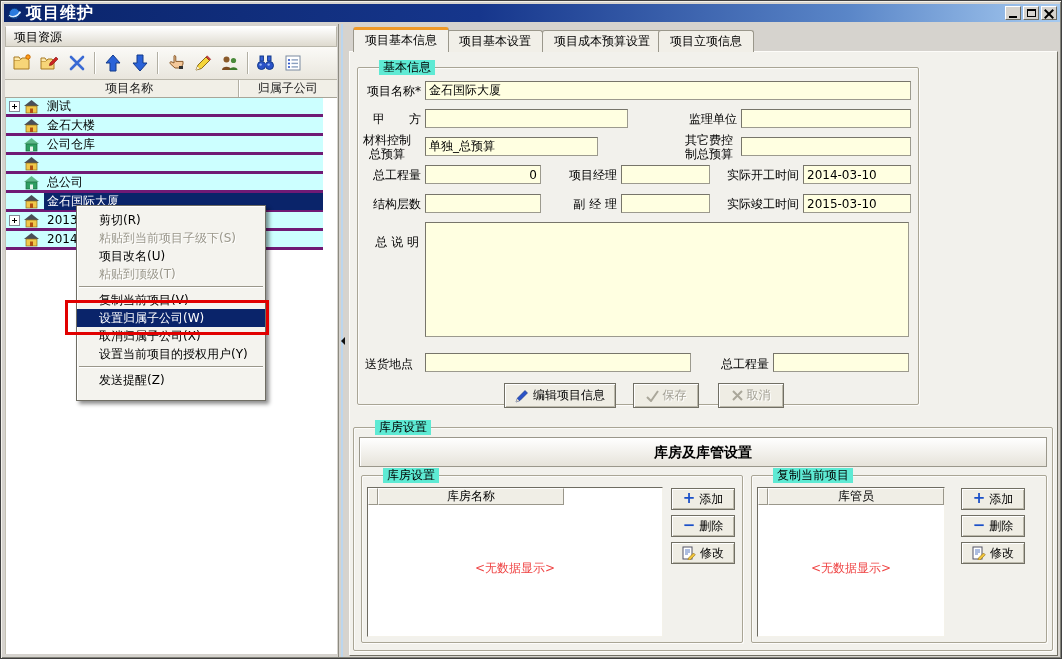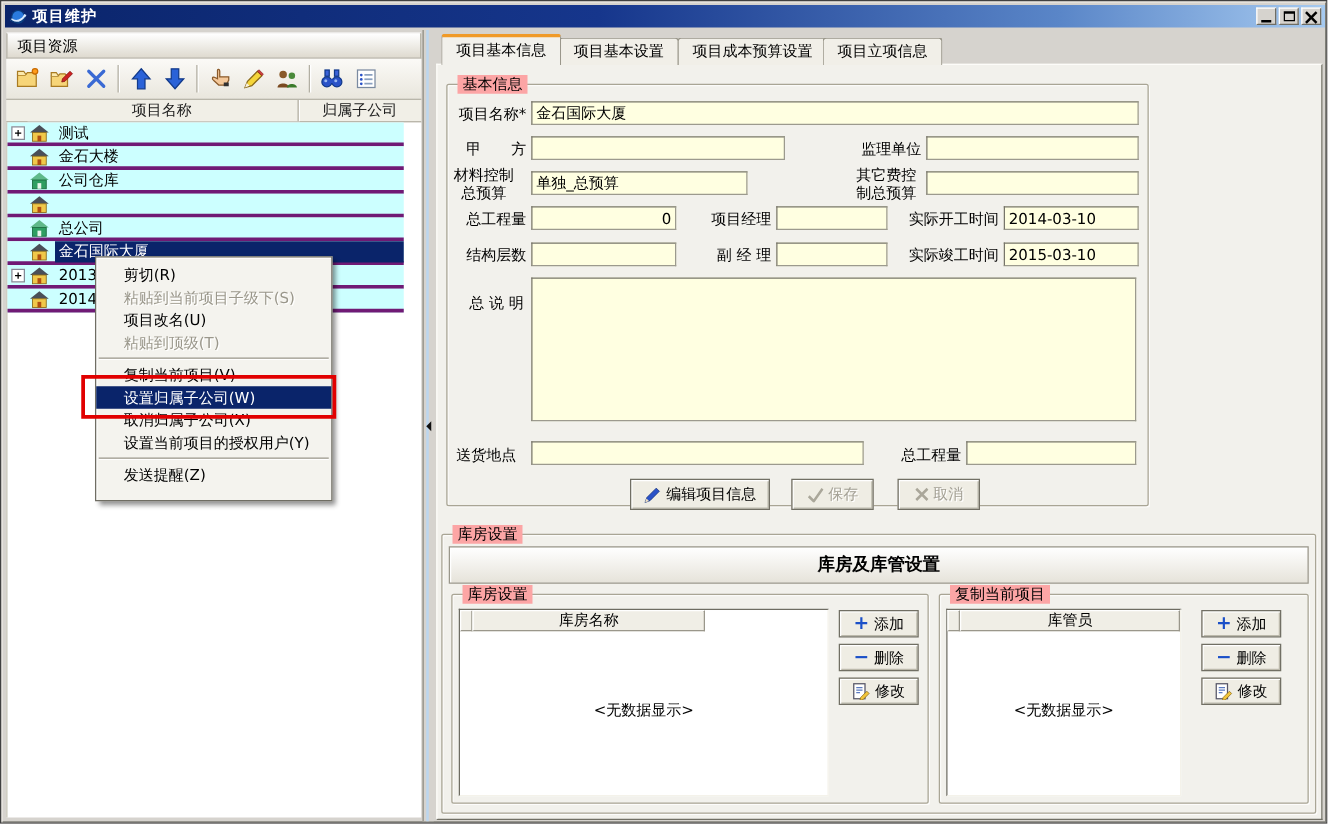--- a/index.html
+++ b/index.html
@@ -6,21 +6,21 @@
   html,body { background:#ffffff; }
   body { font-family:"DejaVu Sans","Liberation Sans",sans-serif; font-size:12px; color:#000; }
   .window { position:relative; width:1062px; height:659px; background:#d6d3ce; overflow:hidden;
             border:1px solid #404040; box-shadow:inset 1px 1px 0 #f4f2ec, inset -1px -1px 0 #808078; }
   .abs { position:absolute; }
 
   
   .titlebar { left:3px; top:3px; width:1056px; height:18px;
               background:linear-gradient(90deg,#0a246a 0%,#16368c 45%,#5a86c8 80%,#a6caf0 100%);
               display:flex; align-items:center; padding:0 3px; }
-  .titlebar .ttl { color:#fff; font-weight:bold; font-size:12px; margin-left:4px; letter-spacing:1px; }
+  .titlebar .ttl { color:#fff; font-weight:bold; font-size:16px; margin-left:4px; letter-spacing:1px; }
   .winbtn { width:16px; height:14px; background:#d6d3ce; border:1px solid;
             border-color:#fff #6f6d63 #6f6d63 #fff; margin-left:2px;
             display:flex; align-items:center; justify-content:center; }
   .winbtns { margin-left:auto; display:flex; }
   .g-min { width:8px; height:2px; background:#000; margin-top:8px; }
   .g-max { width:9px; height:8px; border:1px solid #000; border-top-width:2px; }
   .g-close { position:relative; width:10px; height:9px; }
   .g-close::before,.g-close::after{ content:""; position:absolute; left:-1px; top:4px; width:12px; height:2px; background:#000; }
   .g-close::before{ transform:rotate(45deg);} .g-close::after{ transform:rotate(-45deg);}
 
@@ -69,21 +69,21 @@
   
   .tabpage { left:348px; top:50px; width:709px; height:605px; background:#f2f1ec;
              border:1px solid; border-color:#fdfcf9 #716f64 #716f64 #fdfcf9; }
   .tab { position:absolute; top:29px; height:22px; line-height:20px; padding:0 11px; background:#f1efe8;
          border:1px solid #9a978b; border-bottom:none; border-radius:3px 3px 0 0; z-index:3; }
   .tab.active { top:26px; height:25px; background:#f2f1ec; border-top:3px solid #f09a28; line-height:21px; z-index:6; }
 
   
   .gbox { position:absolute; border:1px solid #a9a595; border-radius:2px;
           box-shadow:inset 1px 1px 0 rgba(255,255,255,.7), 1px 1px 0 rgba(255,255,255,.8); }
-  .legend { position:absolute; top:-8px; left:8px; background:#fca5a5; padding:0 4px; line-height:15px; }
+  .legend { position:absolute; top:-8px; left:21px; background:#5eead4; padding:0 4px; line-height:15px; }
   .flabel { position:absolute; height:19px; line-height:19px; text-align:right; white-space:pre-line; }
   .flabel.two { height:28px; line-height:14px; text-align:center; }
   .fld { position:absolute; height:19px; background:#ffffe1; border:1px solid #9c9a8e;
          border-top-color:#77756a; border-left-color:#77756a; font:12px "DejaVu Sans","Liberation Sans",sans-serif;
          padding:0 3px; width:100%; }
   textarea.fld { resize:none; padding:2px 3px; }
   .num { text-align:right; }
 
   
   .btn3d { position:absolute; background:#efede4; border:1px solid #716f64;
@@ -91,21 +91,21 @@
            display:flex; align-items:center; justify-content:center; gap:4px; font-size:12px; cursor:default; }
   .btn3d.disabled { color:#a3a095; text-shadow:1px 1px 0 #fff; }
   .plus-ic::before { content:"+"; color:#1b50c8; font-weight:bold; font-size:15px; line-height:12px; }
   .minus-ic::before { content:"−"; color:#1b50c8; font-weight:bold; font-size:15px; line-height:12px; }
 
   
   .wlist { position:absolute; background:#fff; border:1px solid; border-color:#6e6c62 #f4f2ea #f4f2ea #6e6c62; }
   .wl-head { display:flex; height:17px; }
   .wl-c0 { width:10px; background:#f0eee6; border:1px solid; border-color:#fff #9a978b #9a978b #fff; }
   .wl-c1 { background:#f0eee6; border:1px solid; border-color:#fff #9a978b #9a978b #fff; text-align:center; line-height:15px; }
-  .empty-txt { position:absolute; left:0; right:0; top:72px; text-align:center; color:#000000; }
+  .empty-txt { position:absolute; left:0; right:0; top:72px; text-align:center; color:#ef4444; }
   .banner { position:absolute; background:linear-gradient(#ffffff,#e6e3da); border:1px solid #9a978b;
             box-shadow:inset 1px 1px 0 #fff; text-align:center; font-weight:bold; font-size:14px; line-height:28px; }
 </style>
 </head>
 <body>
 
 <div class="window">
 
   <div class="abs titlebar">
     <span style="display:flex;">

